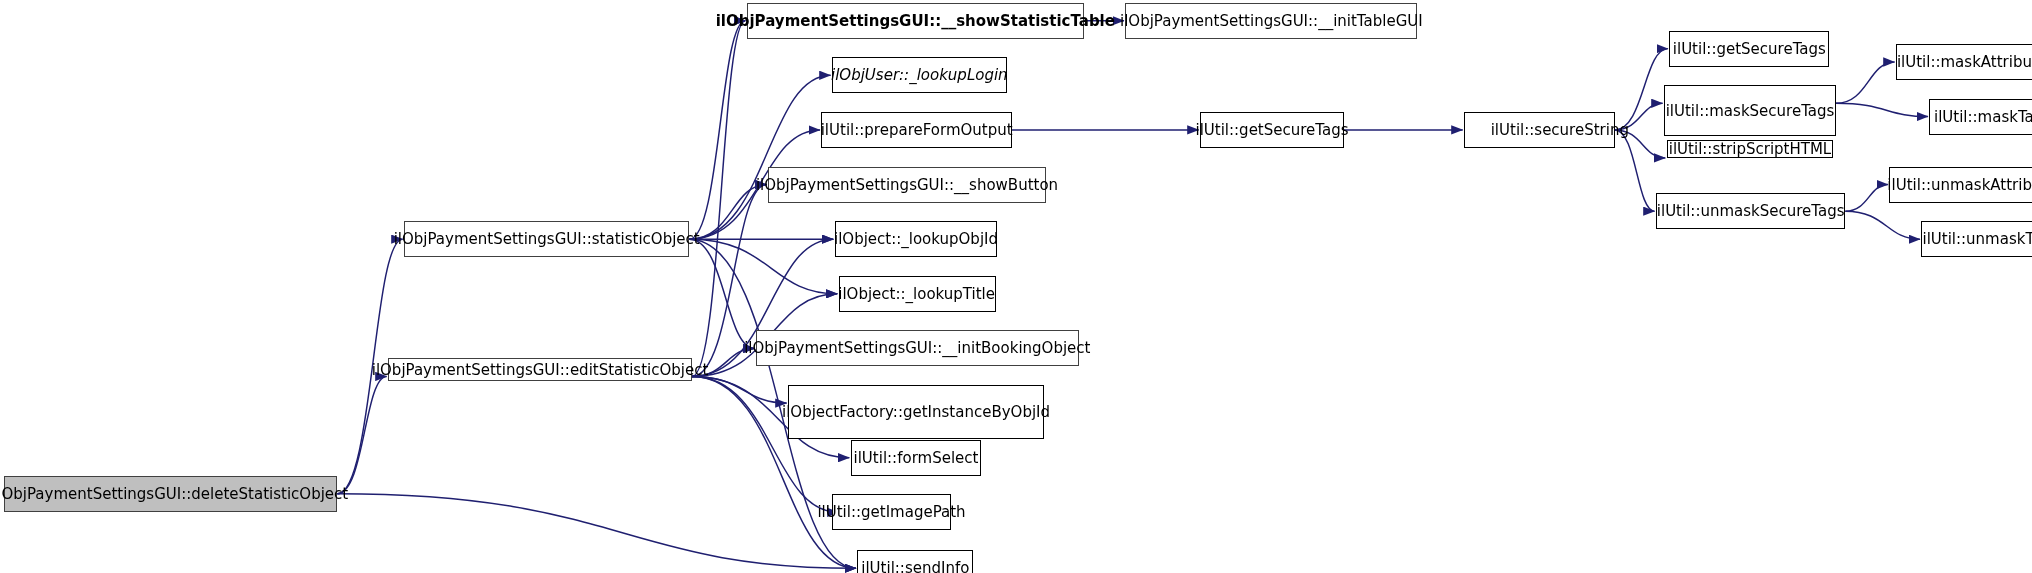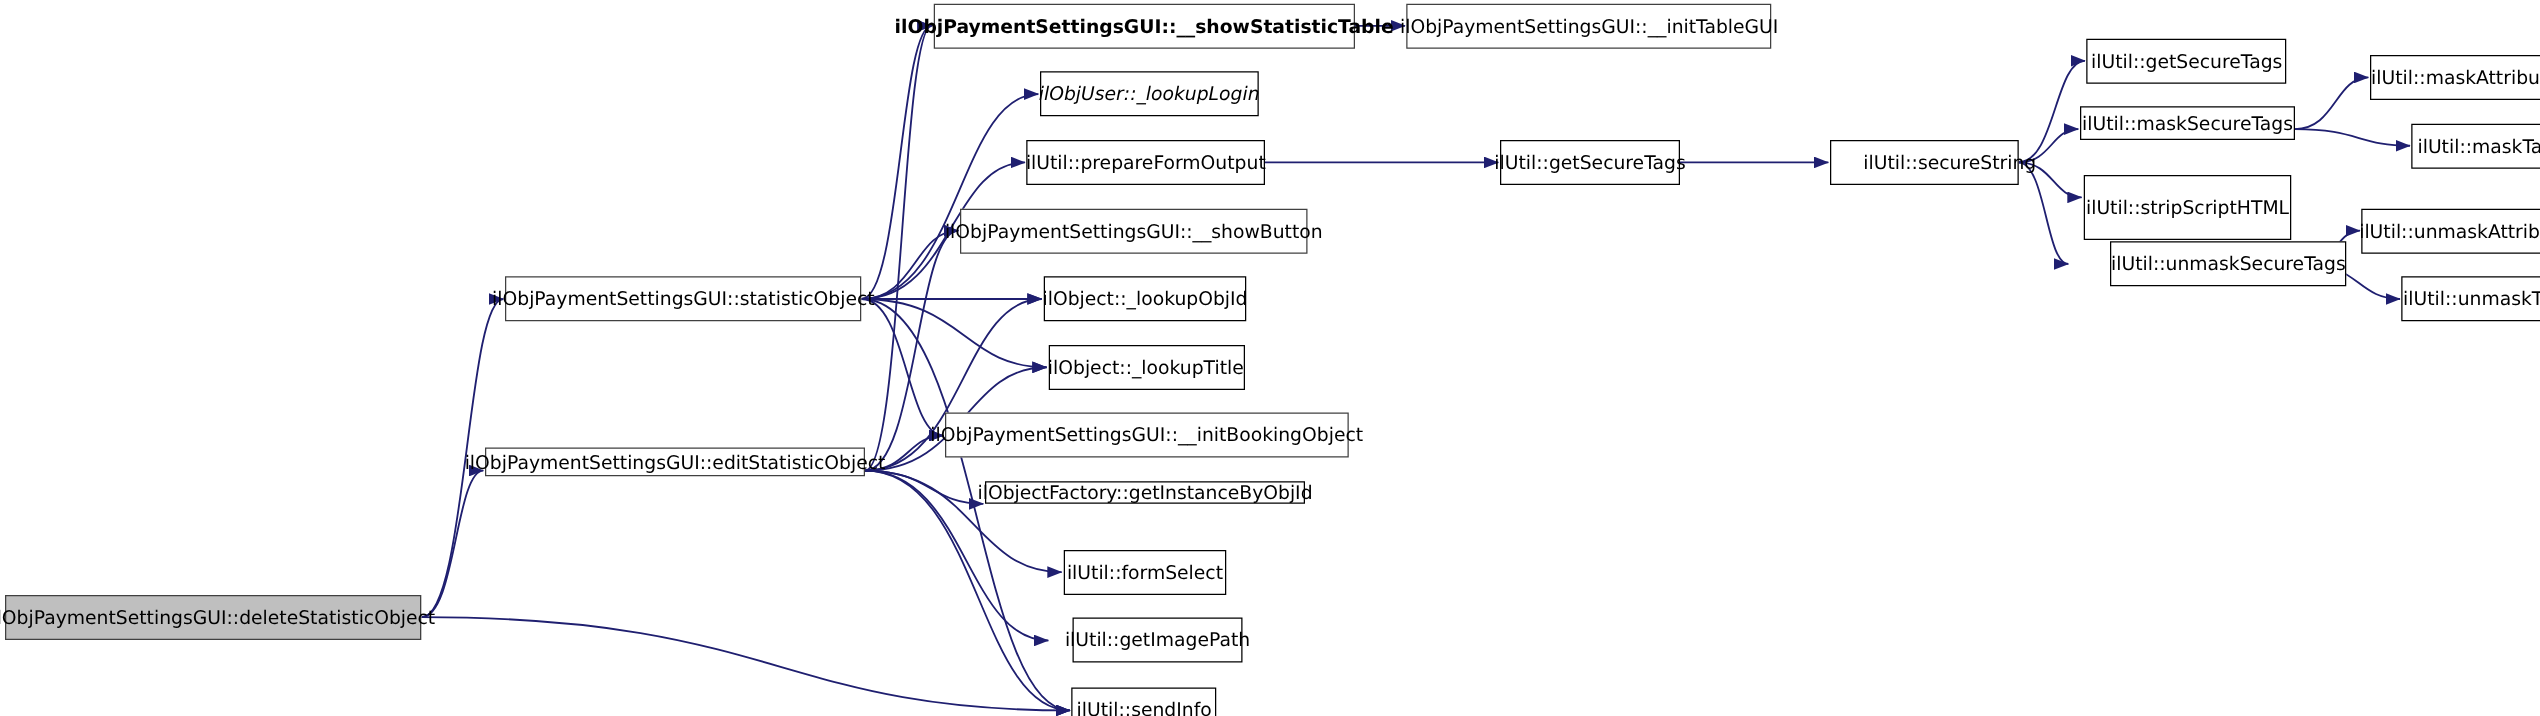--- a/index.html
+++ b/index.html
@@ -84,48 +84,48 @@
       </div>
       <div class="node" style="left: 834.667px; top: 221.205px; width: 162.667px; height: 35.9791px;">
         <span class="nlabel">ilObject::_lookupObjId</span>
       </div>
       <div class="node" style="left: 838.667px; top: 275.84px; width: 157.333px; height: 35.9791px; justify-content: flex-end;">
         <span class="nlabel">ilObject::_lookupTitle</span>
       </div>
       <div class="node bold" style="left: 756px; top: 330.474px; width: 322.667px; height: 35.9791px;">
         <span class="nlabel">ilObjPaymentSettingsGUI::__initBookingObject</span>
       </div>
-      <div class="node" style="left: 788px; top: 385.109px; width: 256px; height: 18px;">
+      <div class="node" style="left: 788px; top: 385.109px; width: 256px; height: 54px;">
         <span class="nlabel">ilObjectFactory::getInstanceByObjId</span>
       </div>
       <div class="node" style="left: 850.667px; top: 439.744px; width: 130.667px; height: 35.9791px;">
         <span class="nlabel">ilUtil::formSelect</span>
       </div>
-      <div class="node" style="left: 858px; top: 494.379px; width: 136px; height: 35.9791px;">
+      <div class="node" style="left: 832px; top: 494.379px; width: 119px; height: 35.9791px;">
         <span class="nlabel">ilUtil::getImagePath</span>
       </div>
       <div class="node" style="left: 857.333px; top: 550.347px; width: 116px; height: 35.9791px;">
         <span class="nlabel">ilUtil::sendInfo</span>
       </div>
       <div class="node" style="left: 1200px; top: 111.935px; width: 144px; height: 35.9791px;">
         <span class="nlabel">ilUtil::getSecureTags</span>
       </div>
       <div class="node" style="left: 1464px; top: 111.935px; width: 150.667px; height: 35.9791px; padding-left: 41px;">
         <span class="nlabel">ilUtil::secureString</span>
       </div>
       <div class="node" style="left: 1669.33px; top: 30.6488px; width: 160px; height: 35.9791px;">
         <span class="nlabel">ilUtil::getSecureTags</span>
       </div>
-      <div class="node" style="left: 1664px; top: 85.2837px; width: 172px; height: 27px;">
+      <div class="node" style="left: 1664px; top: 85.2837px; width: 172px; height: 51px;">
         <span class="nlabel">ilUtil::maskSecureTags</span>
       </div>
-      <div class="node" style="left: 1666.67px; top: 139.919px; width: 166.667px; height: 52px;">
+      <div class="node" style="left: 1666.67px; top: 139.919px; width: 166.667px; height: 18px;">
         <span class="nlabel">ilUtil::stripScriptHTML</span>
       </div>
-      <div class="node" style="left: 1656px; top: 193.221px; width: 189.333px; height: 35.9791px; margin-left: 32px;">
+      <div class="node" style="left: 1656px; top: 193.221px; width: 189.333px; height: 35.9791px;">
         <span class="nlabel">ilUtil::unmaskSecureTags</span>
       </div>
       <div class="node" style="left: 1896px; top: 43.9744px; width: 177.333px; height: 35.9791px;">
         <span class="nlabel">ilUtil::maskAttributeTag</span>
       </div>
       <div class="node" style="left: 1929.33px; top: 98.6093px; width: 118.667px; height: 35.9791px;">
         <span class="nlabel">ilUtil::maskTag</span>
       </div>
       <div class="node" style="left: 1889.33px; top: 166.57px; width: 190.667px; height: 35.9791px;">
         <span class="nlabel">ilUtil::unmaskAttributeTag</span>

